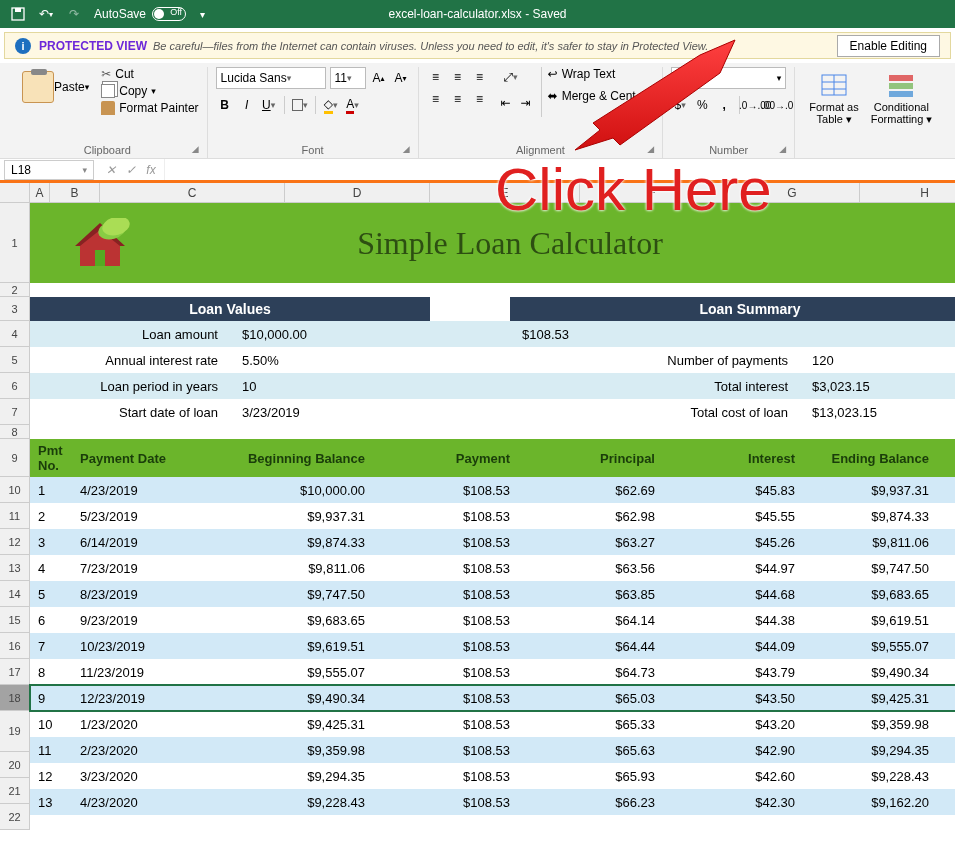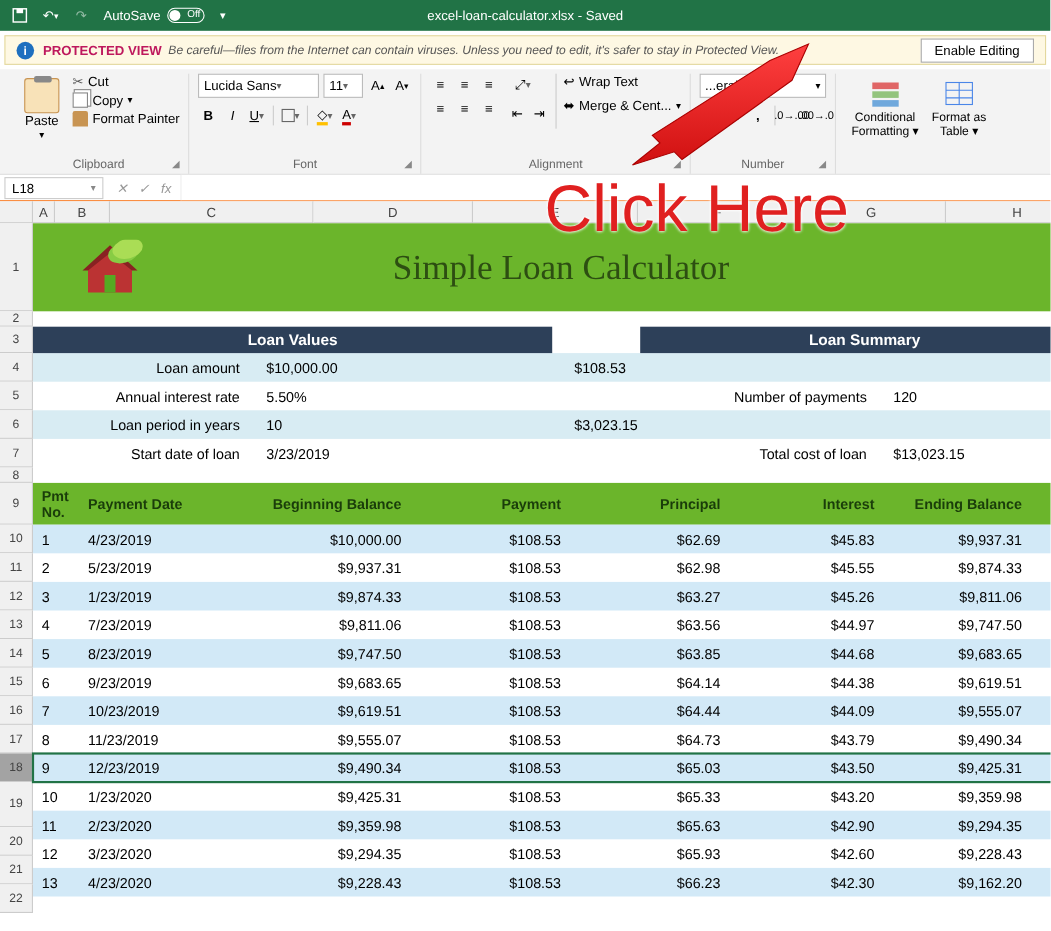--- a/index.html
+++ b/index.html
@@ -10,32 +10,32 @@
 .titlebar .qat { display: flex; align-items: center; gap: 8px; }
 .qat-item { width: 20px; height: 20px; display: flex; align-items: center; justify-content: center; cursor: pointer; }
 .autosave { display: flex; align-items: center; gap: 6px; margin-left: 10px; font-size: 12px; }
 .autosave-toggle { width: 34px; height: 14px; border: 1px solid #fff; border-radius: 7px; position: relative; }
 .autosave-toggle::after { content: ''; width: 10px; height: 10px; background: #fff; border-radius: 50%; position: absolute; left: 1px; top: 1px; }
 .title-text { position: absolute; left: 50%; transform: translateX(-50%); font-size: 12px; white-space: nowrap; }
 
 
 .protected-bar { background: #fef8e3; border: 1px solid #e3d89e; height: 27px; display: flex; align-items: center; padding: 0 10px; margin: 4px; }
 .protected-bar .shield { width: 16px; height: 16px; background: #1e6fbf; border-radius: 50%; margin-right: 8px; }
-.protected-bar .label { font-weight: bold; font-size: 12px; color: #be185d; margin-right: 6px; }
+.protected-bar .label { font-weight: bold; font-size: 12px; color: #6d28d9; margin-right: 6px; }
 .protected-bar .msg { font-size: 11px; color: #555; font-style: italic; flex: 1; }
 .enable-btn { background: #fff; border: 1px solid #aaa; padding: 3px 12px; font-size: 12px; cursor: pointer; }
 
 
 .ribbon { background: #f3f3f3; display: flex; padding: 4px 8px 0 8px; height: 96px; border-bottom: 1px solid #ddd; }
 .ribbon-group { border-right: 1px solid #ddd; padding: 0 8px; display: flex; flex-direction: column; }
 .ribbon-group-body { flex: 1; display: flex; align-items: flex-start; }
 .ribbon-group-label { text-align: center; font-size: 11px; color: #666; padding: 2px 0; position: relative; }
 .ribbon-group-label .dlg { position: absolute; right: 0; top: 2px; font-size: 9px; color: #888; }
 
-.paste-btn { display: flex; flex-direction: column; align-items: center; padding: 4px 6px; cursor: pointer; }
+.paste-btn { display: flex; flex-direction: row; align-items: center; padding: 4px 6px; cursor: pointer; }
 .paste-icon { width: 32px; height: 32px; border: 1px solid #c89452; background: #f8e2b8; border-radius: 3px; position: relative; }
 .paste-icon::before { content: ''; position: absolute; width: 16px; height: 6px; background: #888; border-radius: 2px; top: -3px; left: 8px; }
 .clip-btns { display: flex; flex-direction: column; gap: 3px; margin-left: 6px; font-size: 12px; }
 .clip-btns div { display: flex; align-items: center; gap: 4px; cursor: pointer; }
 .scissors { color: #555; }
 .copy-icn { width: 14px; height: 14px; border: 1px solid #888; background: #fff; box-shadow: 2px -2px 0 #fff, 2px -2px 0 1px #888; }
 .brush-icn { width: 14px; height: 14px; background: linear-gradient(#c89452, #c89452); border-radius: 2px 2px 0 0; }
 
 .font-row { display: flex; align-items: center; gap: 4px; margin-bottom: 6px; }
 .font-select { border: 1px solid #bbb; background: #fff; padding: 2px 4px; font-size: 12px; height: 22px; display: flex; align-items: center; }
@@ -49,21 +49,21 @@
 .align-row2 { display: flex; gap: 2px; margin-top: 6px; }
 
 .num-top { display: flex; }
 .num-fmt { border: 1px solid #bbb; background: #fff; width: 115px; height: 22px; font-size: 12px; padding: 2px 4px; display: flex; align-items: center; justify-content: space-between; }
 .num-row2 { display: flex; align-items: center; gap: 4px; margin-top: 6px; }
 
 .big-btn { display: flex; flex-direction: column; align-items: center; padding: 4px 6px; cursor: pointer; font-size: 11px; text-align: center; }
 .big-btn .bicon { width: 28px; height: 28px; margin-bottom: 2px; }
 
 
-.fbar { display: flex; align-items: center; height: 24px; border-bottom: 1px solid #f97316; background: #fff; }
+.fbar { display: flex; align-items: center; height: 24px; border-bottom: 3px solid #f97316; background: #fff; }
 .namebox { width: 90px; border: 1px solid #ccc; padding: 2px 6px; font-size: 12px; margin: 2px 4px; display: flex; justify-content: space-between; align-items: center; }
 .fbar-btns { display: flex; gap: 2px; padding: 0 4px; color: #999; }
 .fbar-btns span { width: 18px; text-align: center; cursor: pointer; font-style: italic; }
 .finput { flex: 1; border: none; border-left: 1px solid #eee; padding: 2px 6px; height: 100%; }
 
 
 .grid { display: flex; }
 .rowhdrs { display: flex; flex-direction: column; }
 .corner { width: 30px; height: 20px; background: #f0f0f0; border-right: 1px solid #ccc; border-bottom: 1px solid #ccc; }
 .rowhdr { width: 30px; background: #f0f0f0; border-right: 1px solid #ccc; border-bottom: 1px solid #ccc; display: flex; align-items: center; justify-content: center; font-size: 11px; color: #444; }
@@ -252,36 +252,36 @@
         <div class="mini-btn" style="font-size:10px">.00→.0</div>
       </div>
     </div>
     <div class="ribbon-group-label"><span>Number</span><span class="dlg">◢</span></div>
   </div>
 
   <div class="ribbon-group" style="border-right:none">
     <div class="ribbon-group-body">
       <div class="big-btn">
         <div class="bicon"><svg width="28" height="28">
-              <rect x="2" y="4" width="24" height="6" fill="#e06666"></rect>
-              <rect x="2" y="12" width="24" height="6" fill="#93c47d"></rect>
-              <rect x="2" y="20" width="24" height="6" fill="#6fa8dc"></rect>
-            </svg></div>
-        <span>Conditional</span>
-          <span><span>Formatting</span> ▾</span>
-      </div>
-      <div class="big-btn">
-        <div class="bicon"><svg width="28" height="28">
               <rect x="2" y="4" width="24" height="20" fill="none" stroke="#4a86e8"></rect>
               <line x1="2" y1="11" x2="26" y2="11" stroke="#4a86e8"></line>
               <line x1="2" y1="18" x2="26" y2="18" stroke="#4a86e8"></line>
               <line x1="14" y1="4" x2="14" y2="24" stroke="#4a86e8"></line>
             </svg></div>
         <span>Format as</span>
           <span><span>Table</span> ▾</span>
+      </div>
+      <div class="big-btn">
+        <div class="bicon"><svg width="28" height="28">
+              <rect x="2" y="4" width="24" height="6" fill="#e06666"></rect>
+              <rect x="2" y="12" width="24" height="6" fill="#93c47d"></rect>
+              <rect x="2" y="20" width="24" height="6" fill="#6fa8dc"></rect>
+            </svg></div>
+        <span>Conditional</span>
+          <span><span>Formatting</span> ▾</span>
       </div>
     </div>
   </div>
 </div>
 
 <div class="fbar">
   <div class="namebox">
       <span>L18</span>
       <span style="font-size:9px;color:#888">▾</span>
     </div>
@@ -336,41 +336,42 @@
             <polygon points="10,25 30,8 50,25 50,48 10,48" fill="#b33"></polygon>
             <polygon points="5,28 30,5 55,28 50,28 30,12 10,28" fill="#822"></polygon>
             <rect x="25" y="32" width="10" height="16" fill="#5a2"></rect>
             <ellipse cx="42" cy="12" rx="14" ry="9" fill="#8c4" transform="rotate(-15 42 12)"></ellipse>
             <ellipse cx="46" cy="8" rx="14" ry="9" fill="#ad5" transform="rotate(-15 46 8)"></ellipse>
           </svg>
           <div class="banner-title">Simple Loan Calculator</div>
         </div>
         <div style="height: 14px;"></div>
         <div style="display: flex; height: 24px;">
-          <div class="section-hdr" style="width:472px">Loan Values</div>
+          <div class="section-hdr" style="width:400px">Loan Values</div>
           <div style="width:80px"></div>
           <div class="section-hdr" style="flex:1">Loan Summary</div>
         </div>
         <div class="kv-row alt">
           <div class="kv-label" style="width:200px">Loan amount</div>
           <div class="kv-val" style="width:200px">$10,000.00</div>
           <div style="width:80px"></div>
           <div class="kv-val" style="flex:1">$108.53</div>
         </div>
         <div class="kv-row">
           <div class="kv-label" style="width:200px">Annual interest rate</div>
           <div class="kv-val" style="width:200px">5.50%</div>
           <div style="width:80px"></div>
           <div class="kv-label" style="width:290px">Number of payments</div>
           <div class="kv-val" style="flex:1">120</div>
         </div>
         <div class="kv-row alt">
           <div class="kv-label" style="width:200px">Loan period in years</div>
           <div class="kv-val" style="width:200px">10</div>
           <div style="width:80px"></div>
+          <div class="kv-label" style="width:290px">Total interest</div>
           <div class="kv-val" style="flex:1">$3,023.15</div>
         </div>
         <div class="kv-row">
           <div class="kv-label" style="width:200px">Start date of loan</div>
           <div class="kv-val" style="width:200px">3/23/2019</div>
           <div style="width:80px"></div>
           <div class="kv-label" style="width:290px">Total cost of loan</div>
           <div class="kv-val" style="flex:1">$13,023.15</div>
         </div>
         <div style="height: 14px;"></div>
@@ -396,21 +397,21 @@
           <div class="c-pmt">2</div>
           <div class="c-date">5/23/2019</div>
           <div class="c-bbal">$9,937.31</div>
           <div class="c-pay">$108.53</div>
           <div class="c-prin">$62.98</div>
           <div class="c-int">$45.55</div>
           <div class="c-ebal">$9,874.33</div>
         </div>
         <div class="tbl-row alt">
           <div class="c-pmt">3</div>
-          <div class="c-date">1/23/2019</div>
+          <div class="c-date">6/14/2019</div>
           <div class="c-bbal">$9,874.33</div>
           <div class="c-pay">$108.53</div>
           <div class="c-prin">$63.27</div>
           <div class="c-int">$45.26</div>
           <div class="c-ebal">$9,811.06</div>
         </div>
         <div class="tbl-row">
           <div class="c-pmt">4</div>
           <div class="c-date">7/23/2019</div>
           <div class="c-bbal">$9,811.06</div>

